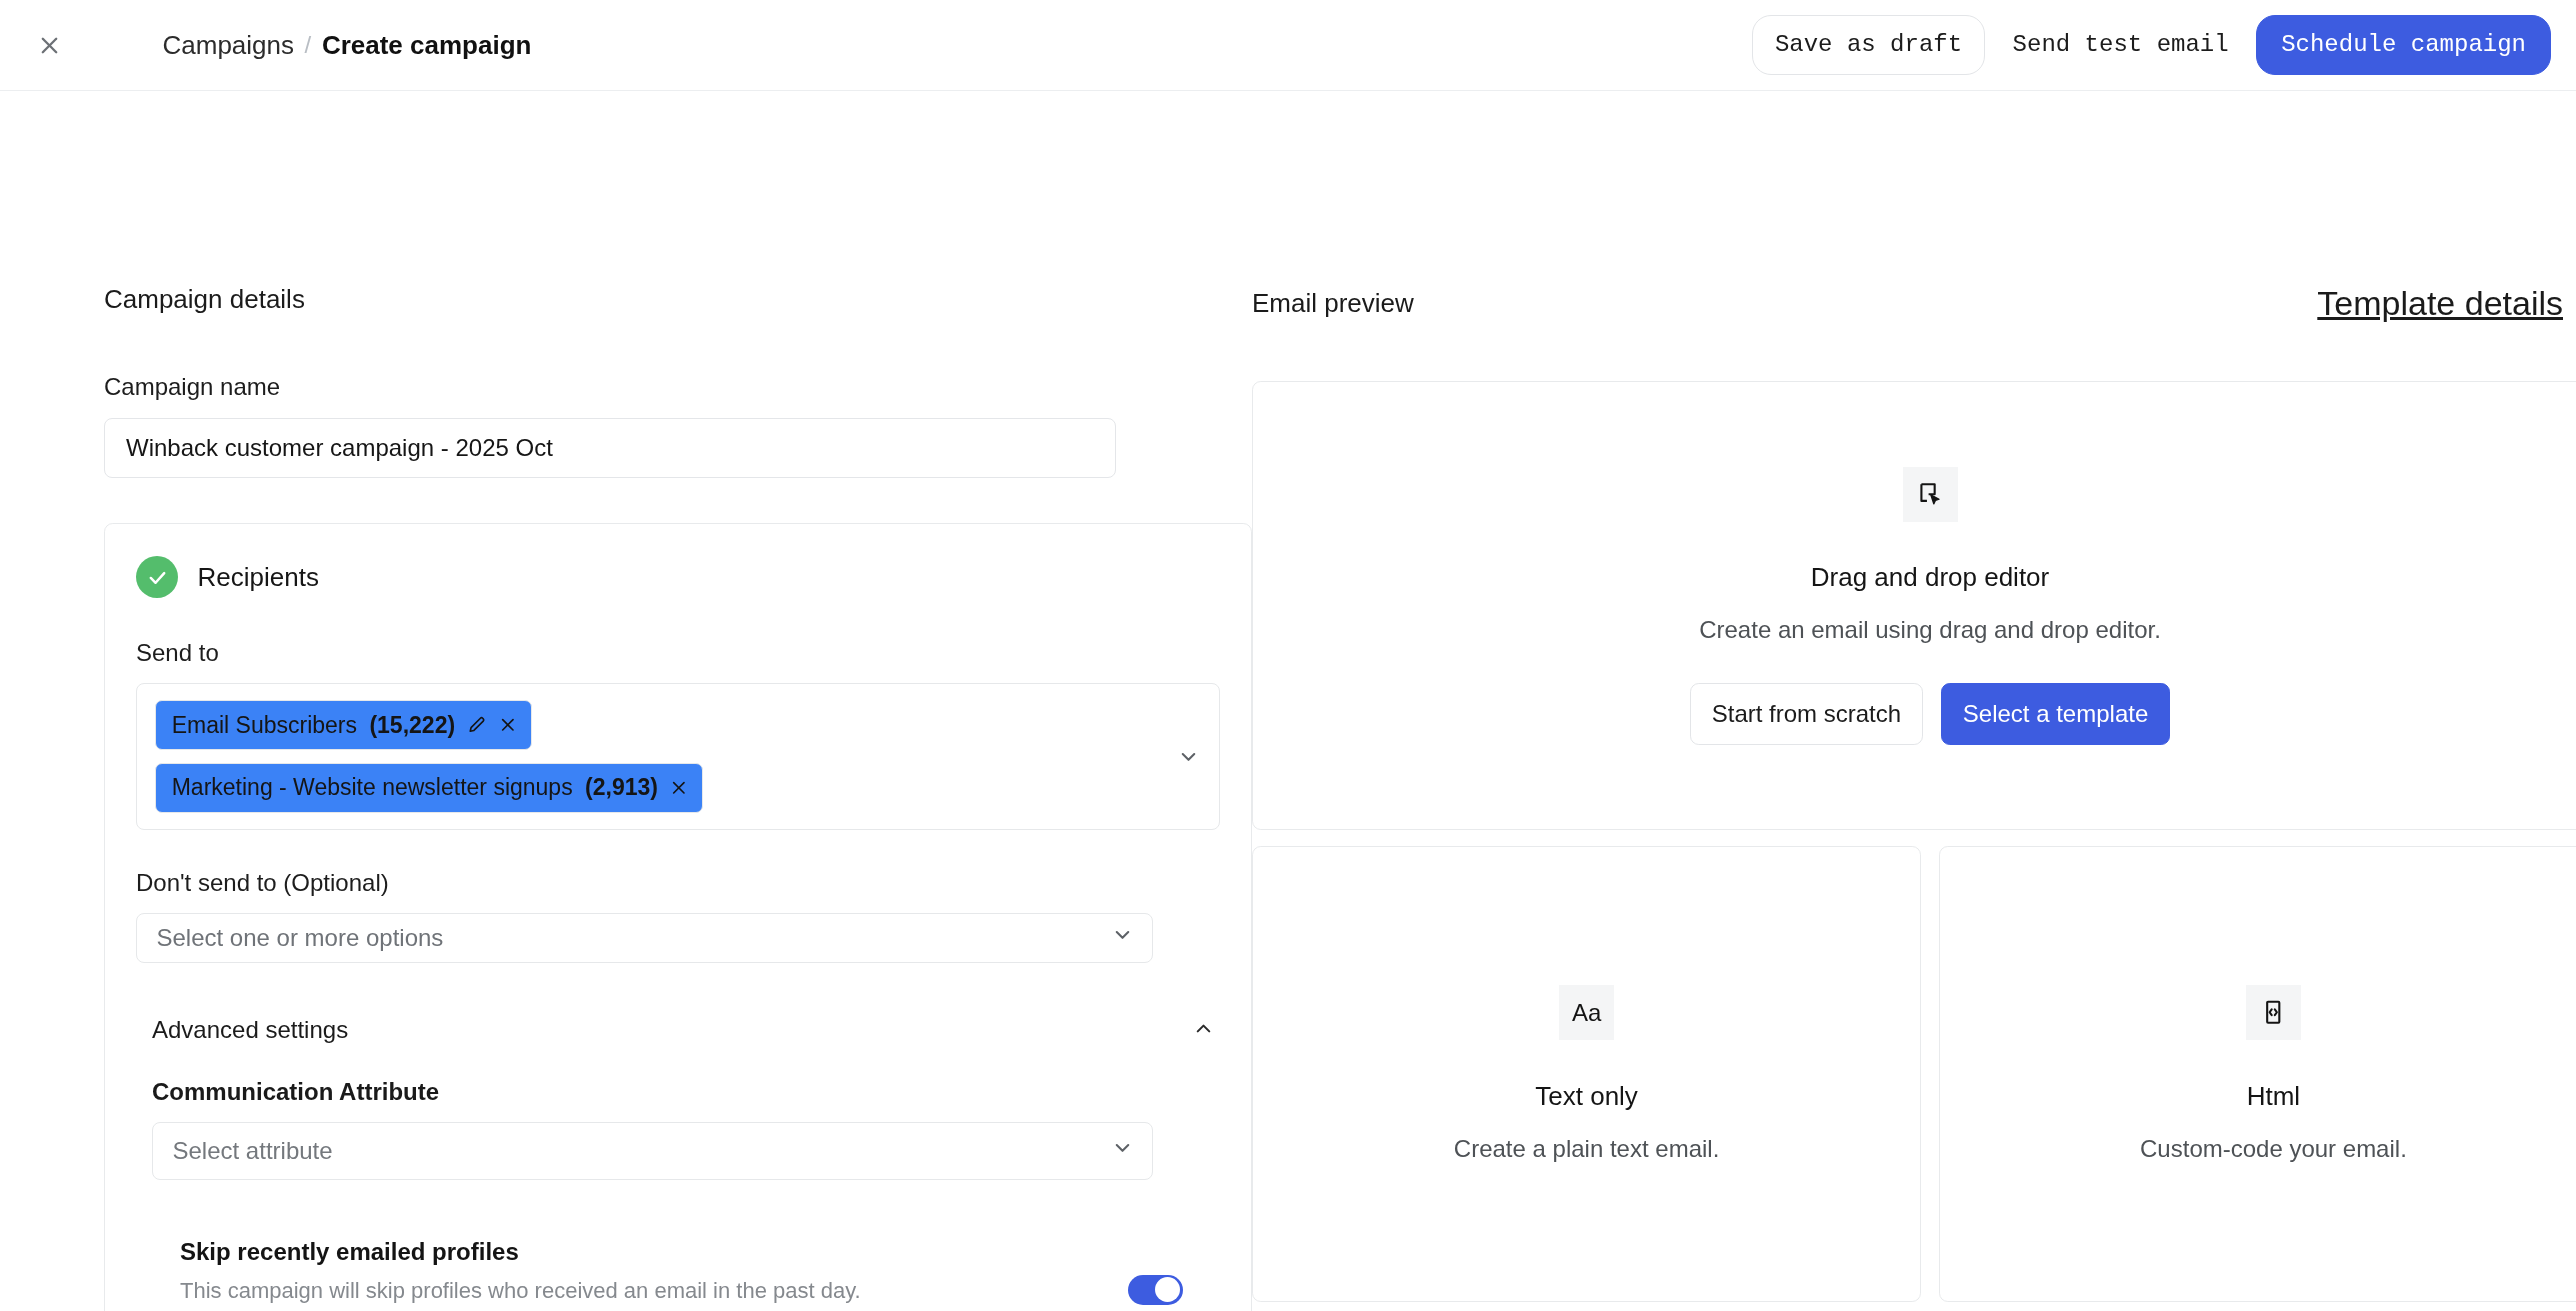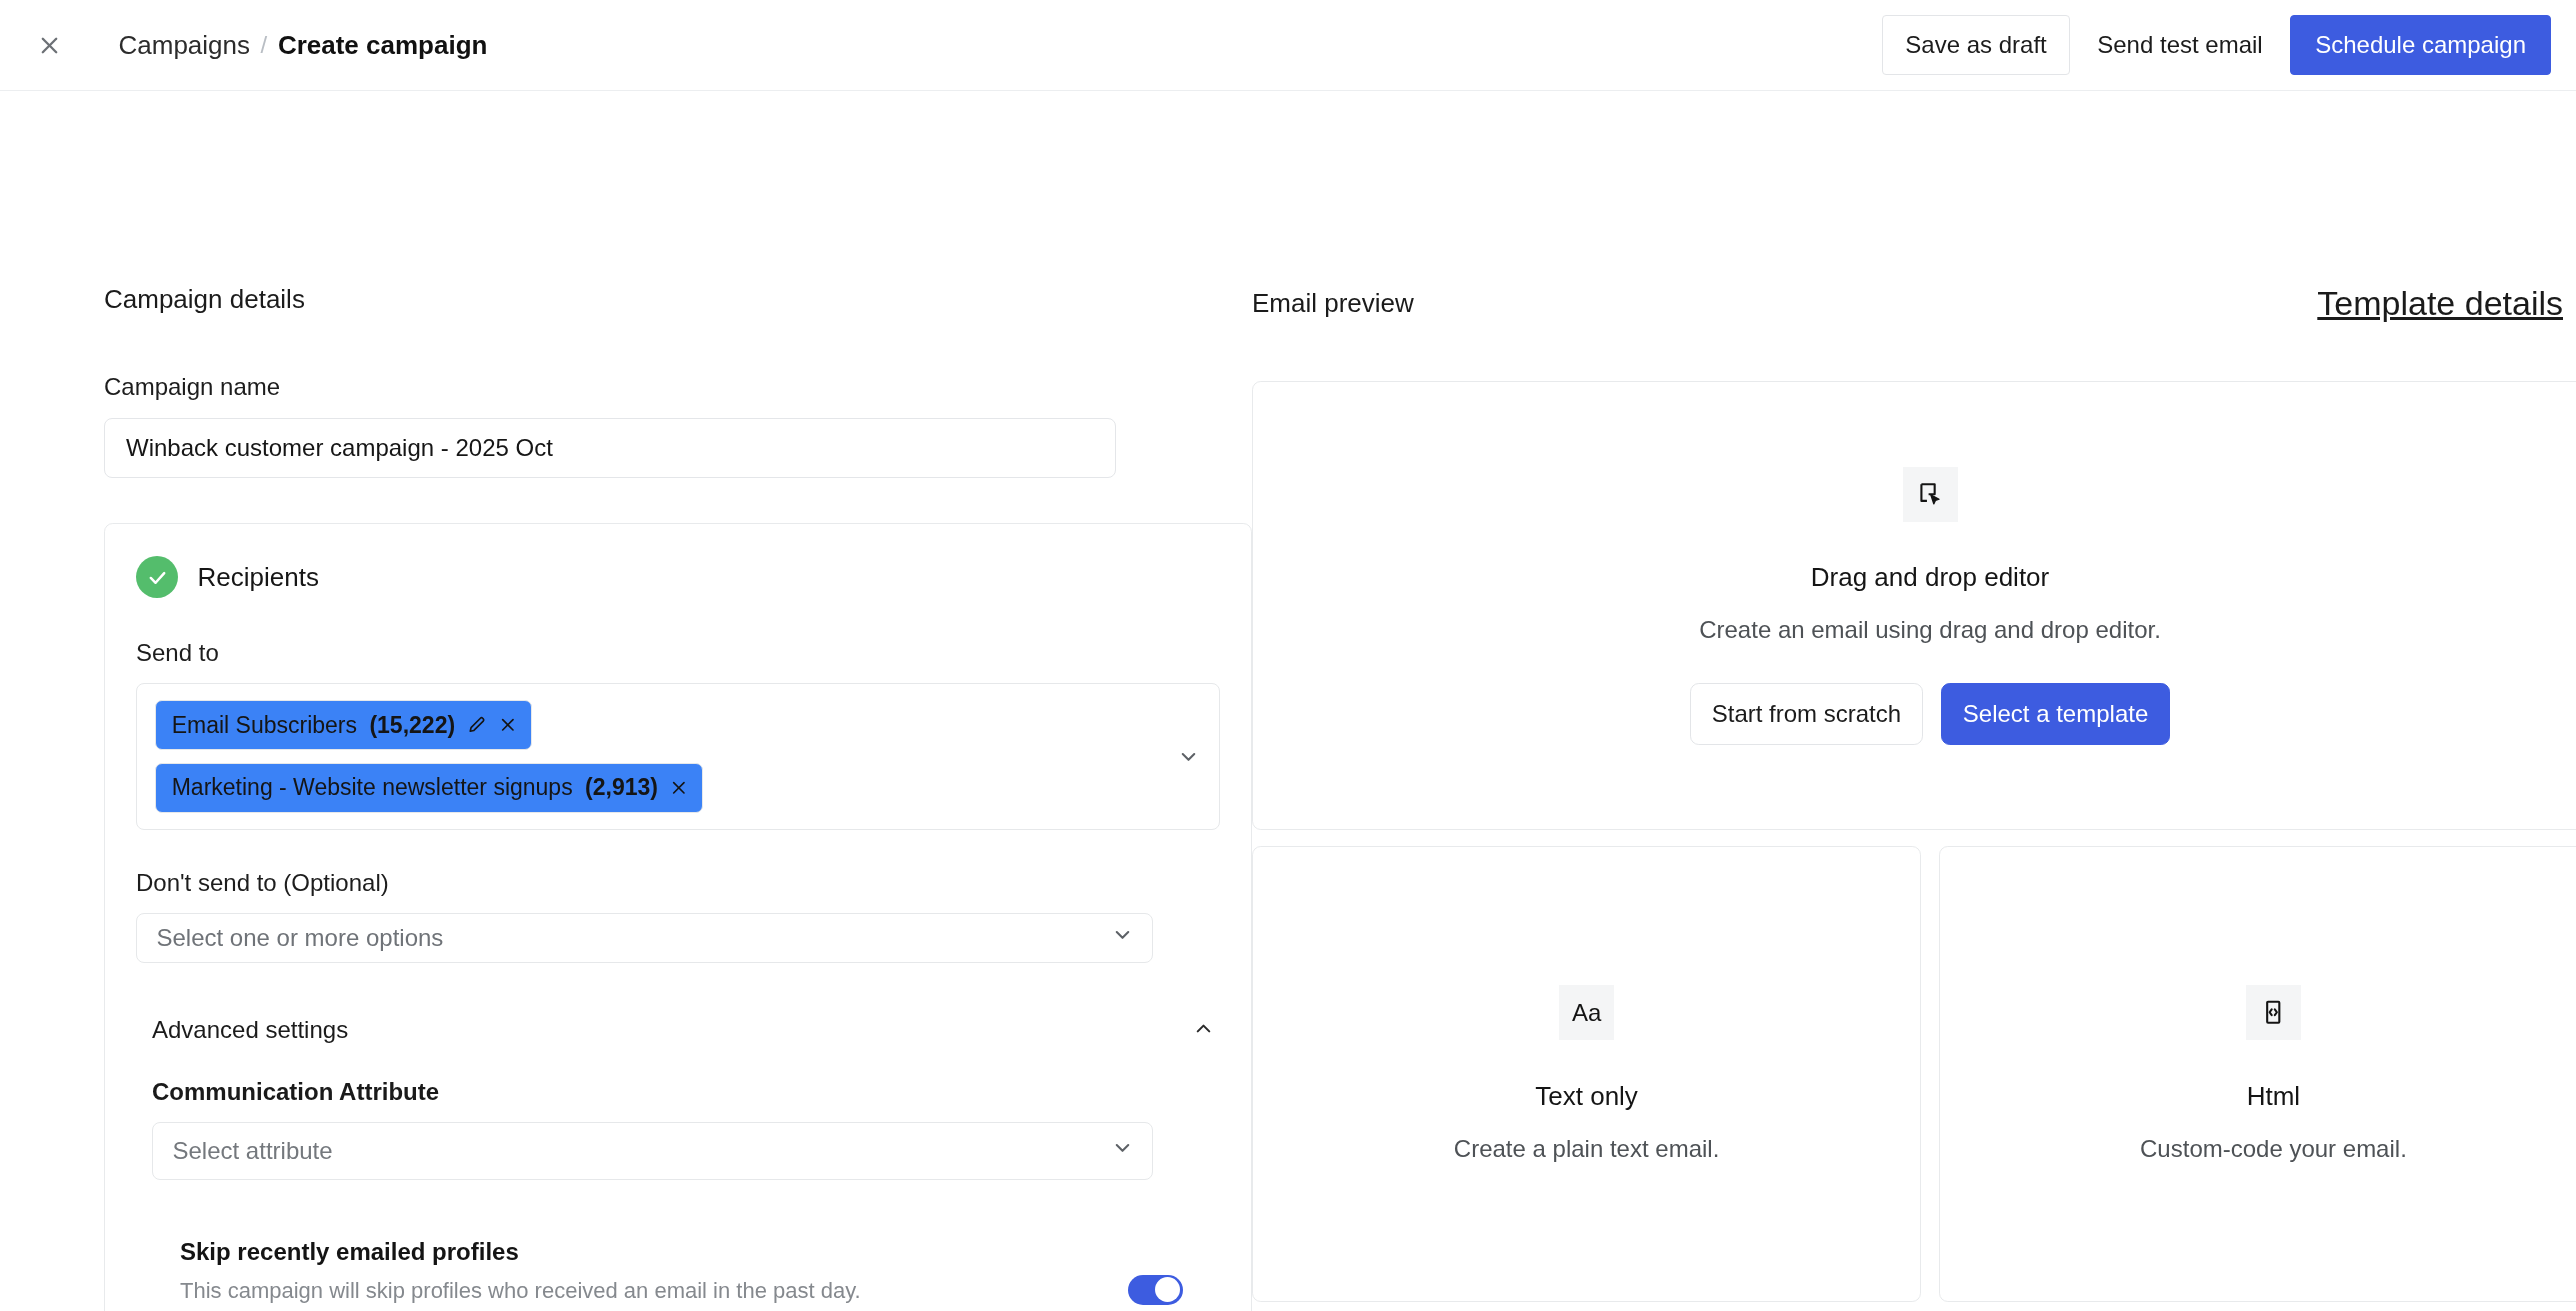--- a/index.html
+++ b/index.html
@@ -32,33 +32,33 @@
   }
   .close-btn svg { display: block; }
 
   .breadcrumb {
     display: flex; align-items: center;
     margin-left: 46px;
     font-size: 26px;
     line-height: 1;
     white-space: nowrap;
   }
-  .crumb-link { color: #2c2c2c; cursor: pointer; }
+  .crumb-link { color: #2c2c2c; cursor: pointer; margin-left: 44px; }
   .crumb-sep { color: #b9bec4; margin: 0 10.6px; font-size: 24px; }
   .crumb-current { color: #111; font-weight: 700; }
 
   .topbar-actions {
     margin-left: auto;
     display: flex; align-items: center; gap: 0;
   }
   .btn {
-    font-family: Liberation Sans, sans-serif;
+    font-family: Liberation Mono, monospace;
     font-size: 24px;
     line-height: 1;
-    border-radius: 4px;
+    border-radius: 19px;
     cursor: pointer;
     white-space: nowrap;
     display: inline-flex;
     align-items: center;
     justify-content: center;
   }
   .btn-outline {
     background: #fff;
     border: 1.8px solid #e3e5e8;
     color: #1c1c1c;

